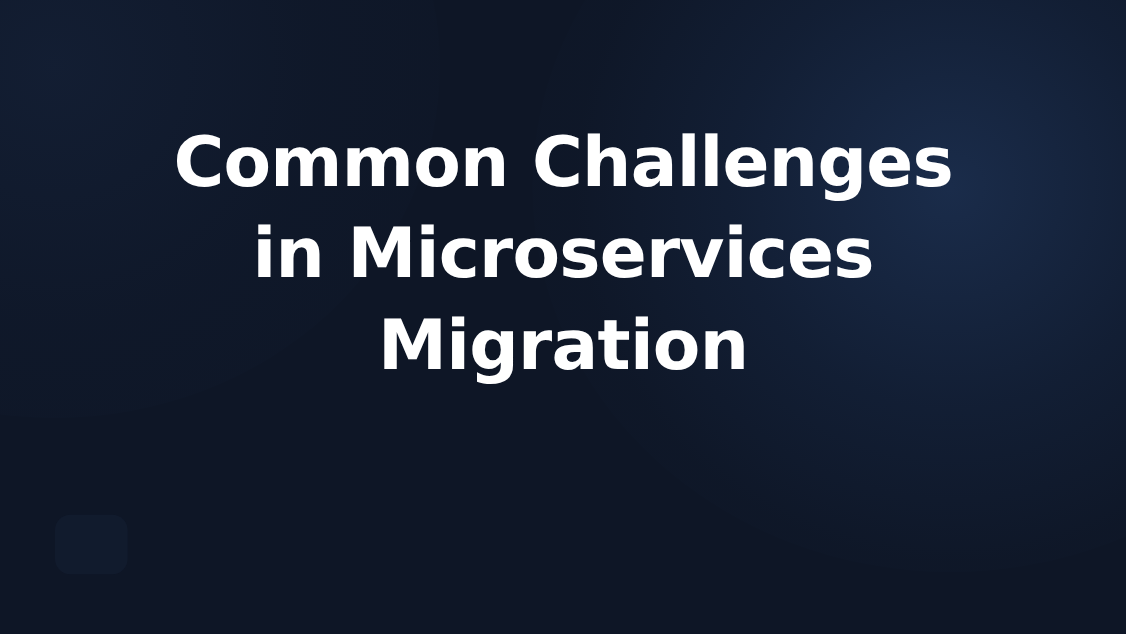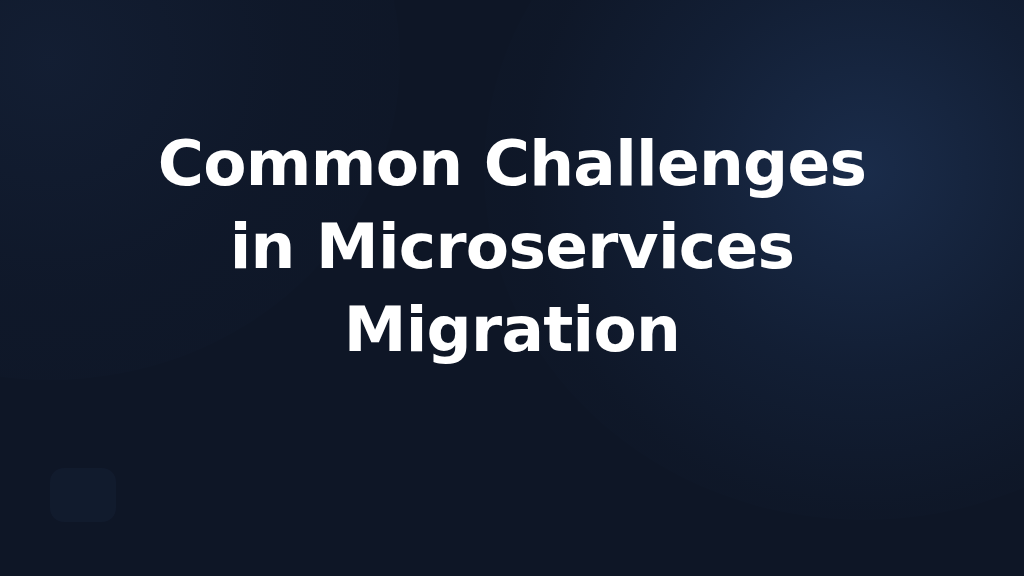--- a/index.html
+++ b/index.html
@@ -80,21 +80,21 @@
     padding: 0;
     width: 790px;
     text-align: center;
     color: #ffffff;
     font-family: "DejaVu Sans", sans-serif;
     font-size: 63px;
     font-weight: 700;
     line-height: 83px;
     letter-spacing: -0.7px;
     position: absolute;
-    top: 122px;
+    top: 106px;
     left: 50%;
     transform: translateX(-50%);
     white-space: pre-line;
   }
 
   .slide-subtitle {
     margin: 0;
     padding: 0;
     width: 520px;
     text-align: center;

